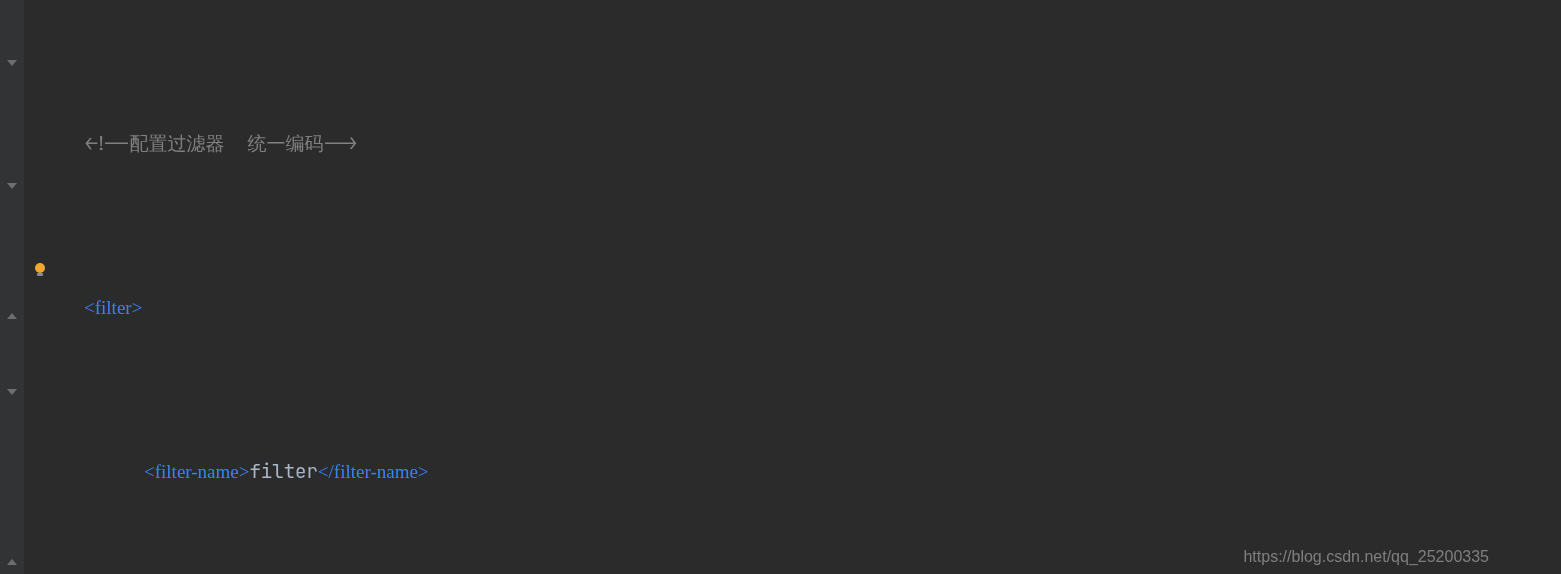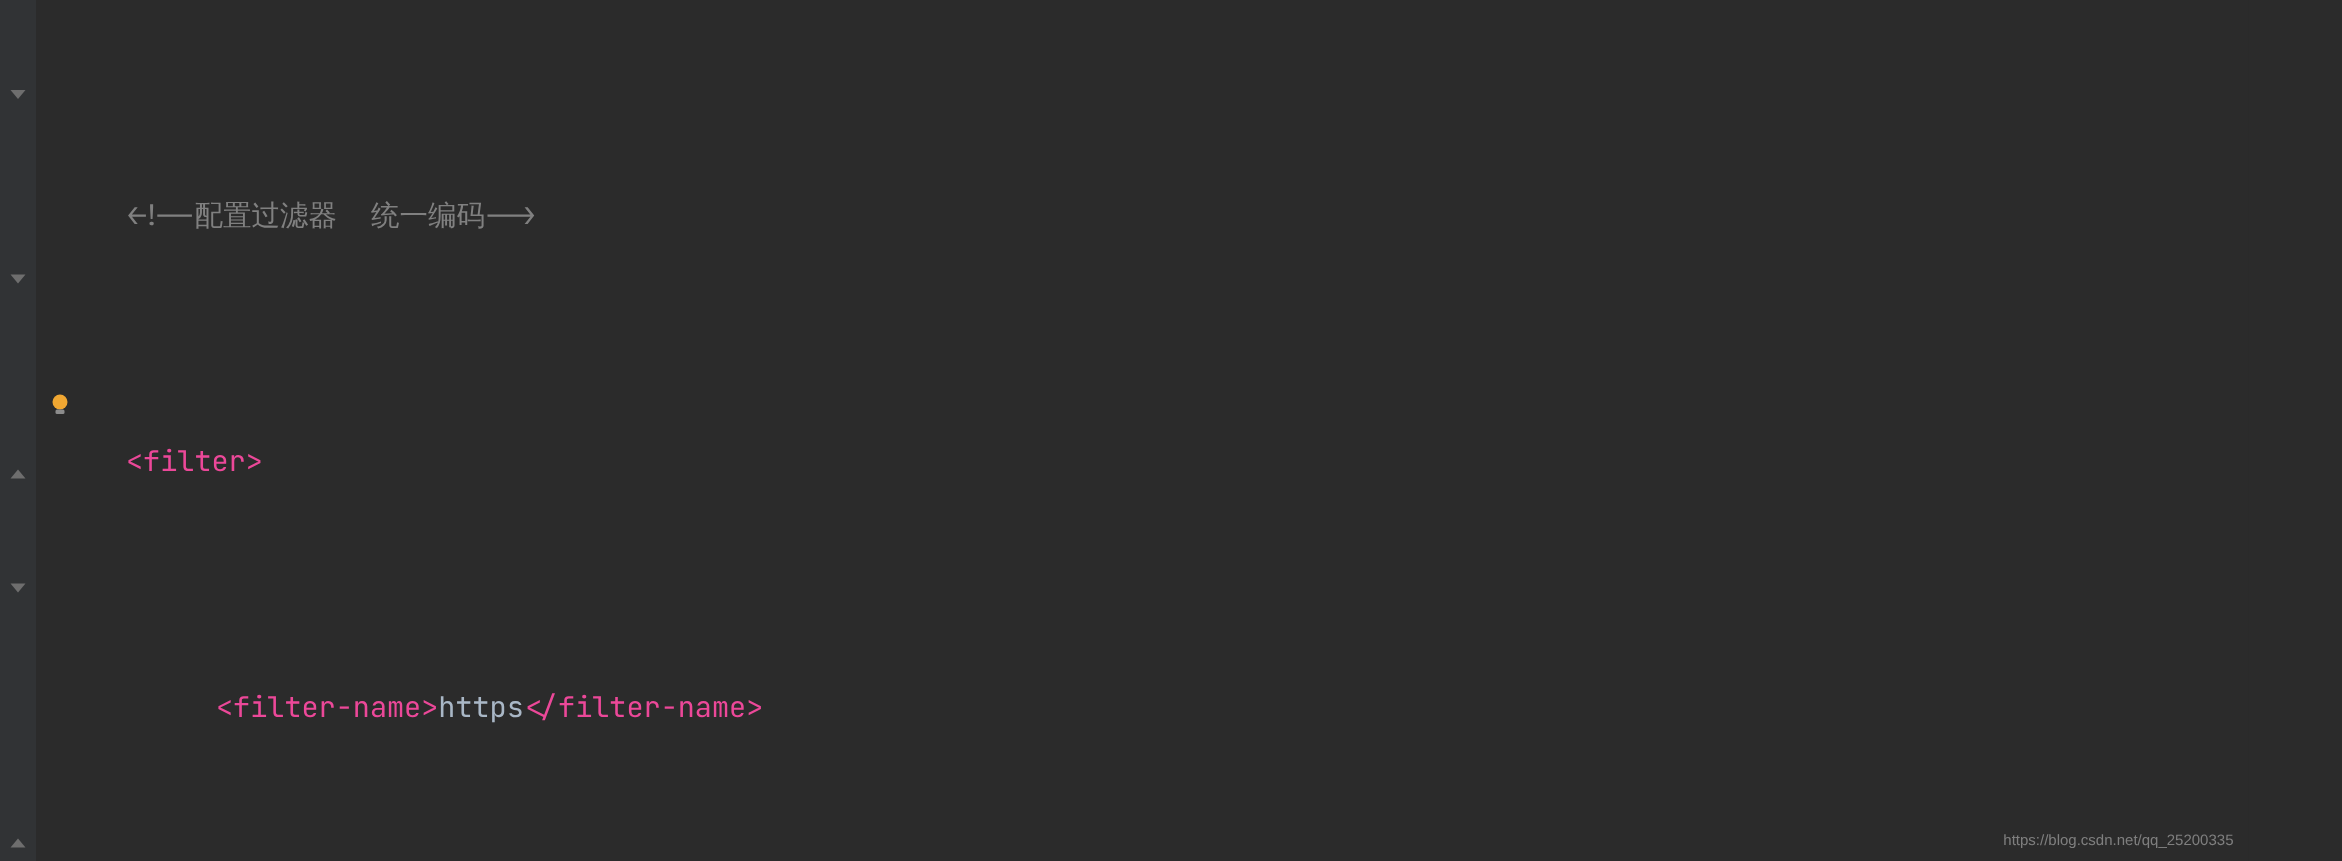--- a/index.html
+++ b/index.html
@@ -4,23 +4,23 @@
 <style>
   html,body{margin:0;padding:0;background:#2b2b2b;font-family:"JetBrains Mono","Consolas","Menlo",monospace;font-size:19px;overflow:hidden;}
   .editor{position:relative;width:1499px;height:574px;background:#2b2b2b;}
   .gutter{position:absolute;left:0;top:0;width:24px;height:100%;background:#313335;}
   .fold{position:absolute;left:6px;width:12px;height:12px;}
   .fold svg{display:block;}
   .bulb{position:absolute;left:32px;width:16px;height:16px;}
   .code{position:absolute;left:24px;top:0;right:0;line-height:41px;white-space:pre;}
   .line{height:41px;padding-left:0;}
   .comment{color:#808080;}
-  .tag{color:#ec4899;}
+  .tag{color:#3b82f6;font-family:Liberation Serif, serif;}
   .txt{color:#a9b7c6;}
-  .watermark{position:absolute;right:10px;bottom:8px;color:#8e8e8e;font-family:Arial,sans-serif;font-size:10px;opacity:.85;}
+  .watermark{position:absolute;right:10px;bottom:8px;color:#8e8e8e;font-family:Arial,sans-serif;font-size:16px;opacity:.85;}
   .indent{display:inline-block;}   
   .i2{width:120px;}
   .i0{width:60px;}   
 </style>
 </head>
 <body>
 
 <div class="editor">
 
   <div class="gutter">
@@ -57,21 +57,21 @@
         <rect x="5" y="12" width="6" height="3" fill="#8c8c8c" rx="1"></rect>
       </svg>
   </div>
 
   <div class="code">
     
     <div class="line"><span class="i0 indent"></span><span class="comment"><span>&lt;!--</span><span>配置过滤器  统一编码</span><span>--&gt;</span></span></div>
     
     <div class="line"><span class="i0 indent"></span><span class="tag">&lt;filter&gt;</span></div>
     
-    <div class="line"><span class="i2 indent"></span><span class="tag">&lt;filter-name&gt;</span><span class="txt">https</span><span class="tag">&lt;/filter-name&gt;</span></div>
+    <div class="line"><span class="i2 indent"></span><span class="tag">&lt;filter-name&gt;</span><span class="txt">filter</span><span class="tag">&lt;/filter-name&gt;</span></div>
     
     
     
     
     
     
     
     
     
     

